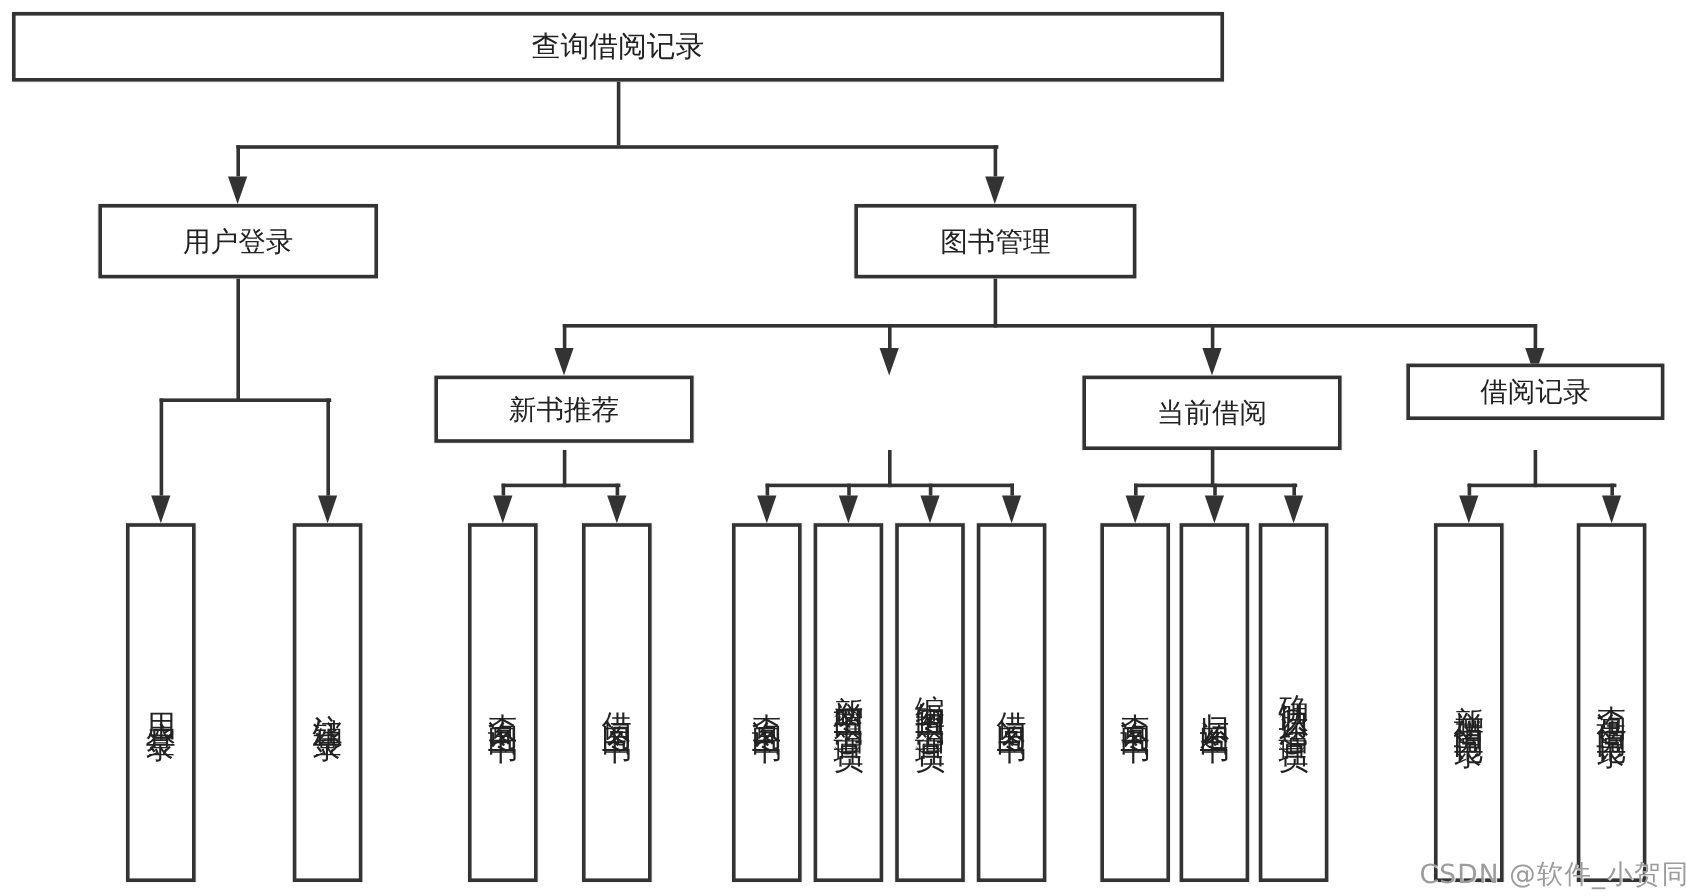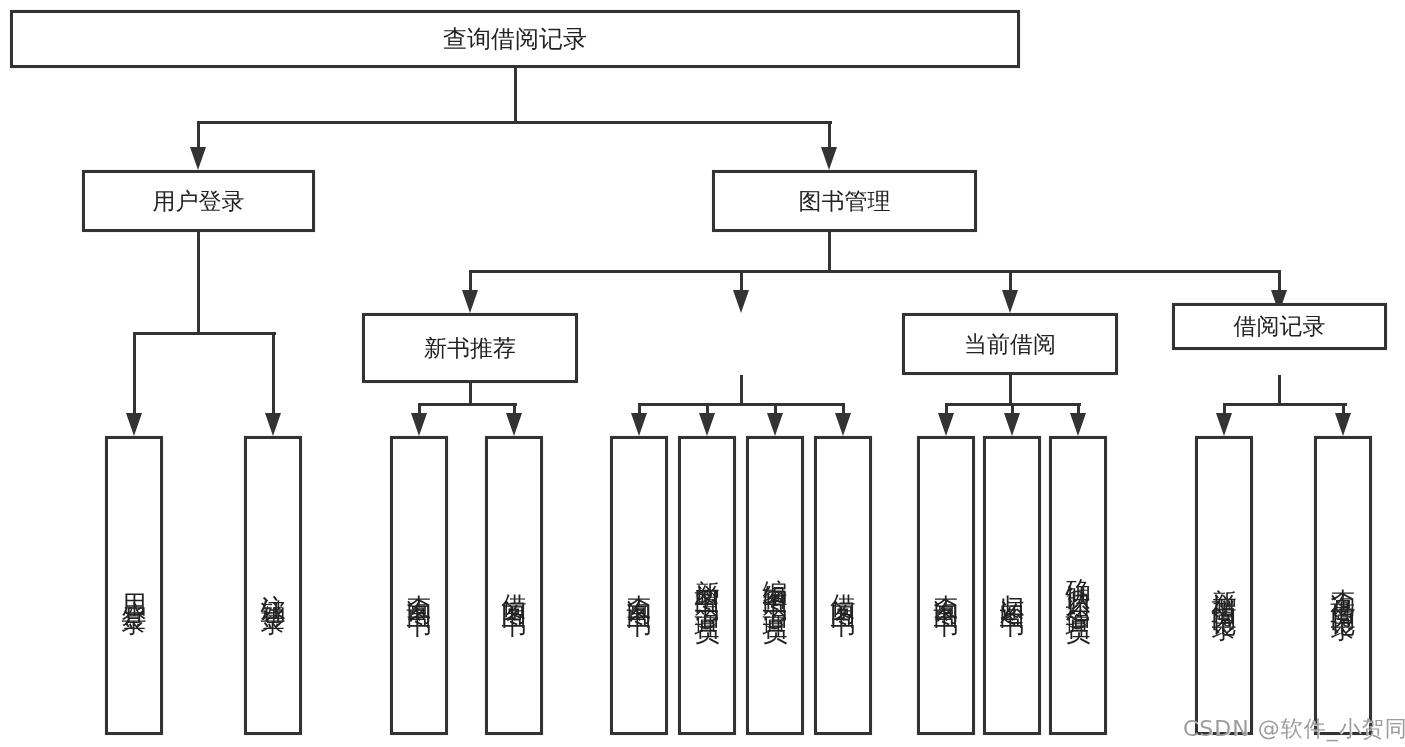--- a/index.html
+++ b/index.html
@@ -69,25 +69,25 @@
 <div id="stage">
 
   <div class="box title" style="left:10px;top:10px;width:1010px;height:58px;">
     <span>查询借阅记录</span>
   </div>
 
   <div class="box" style="left:82px;top:170px;width:233px;height:62px;">
     <span>用户登录</span>
   </div>
 
-  <div class="box" style="left:712px;top:170px;width:265px;height:62px;font-family:Liberation Serif, serif;">
+  <div class="box" style="left:712px;top:170px;width:235px;height:62px;font-family:Liberation Serif, serif;">
     <span>图书管理</span>
   </div>
 
-  <div class="box" style="left:362px;top:313px;width:216px;height:70px;font-family:Liberation Mono, monospace;">
+  <div class="box" style="left:362px;top:313px;width:216px;height:56px;font-family:Liberation Mono, monospace;">
     <span>新书推荐</span>
   </div>
 
 
   <div class="box" style="left:902px;top:313px;width:216px;height:62px;text-align:right;">
     <span>当前借阅</span>
   </div>
 
   <div class="box" style="left:1172px;top:303px;width:215px;height:47px;">
     <span>借阅记录</span>

